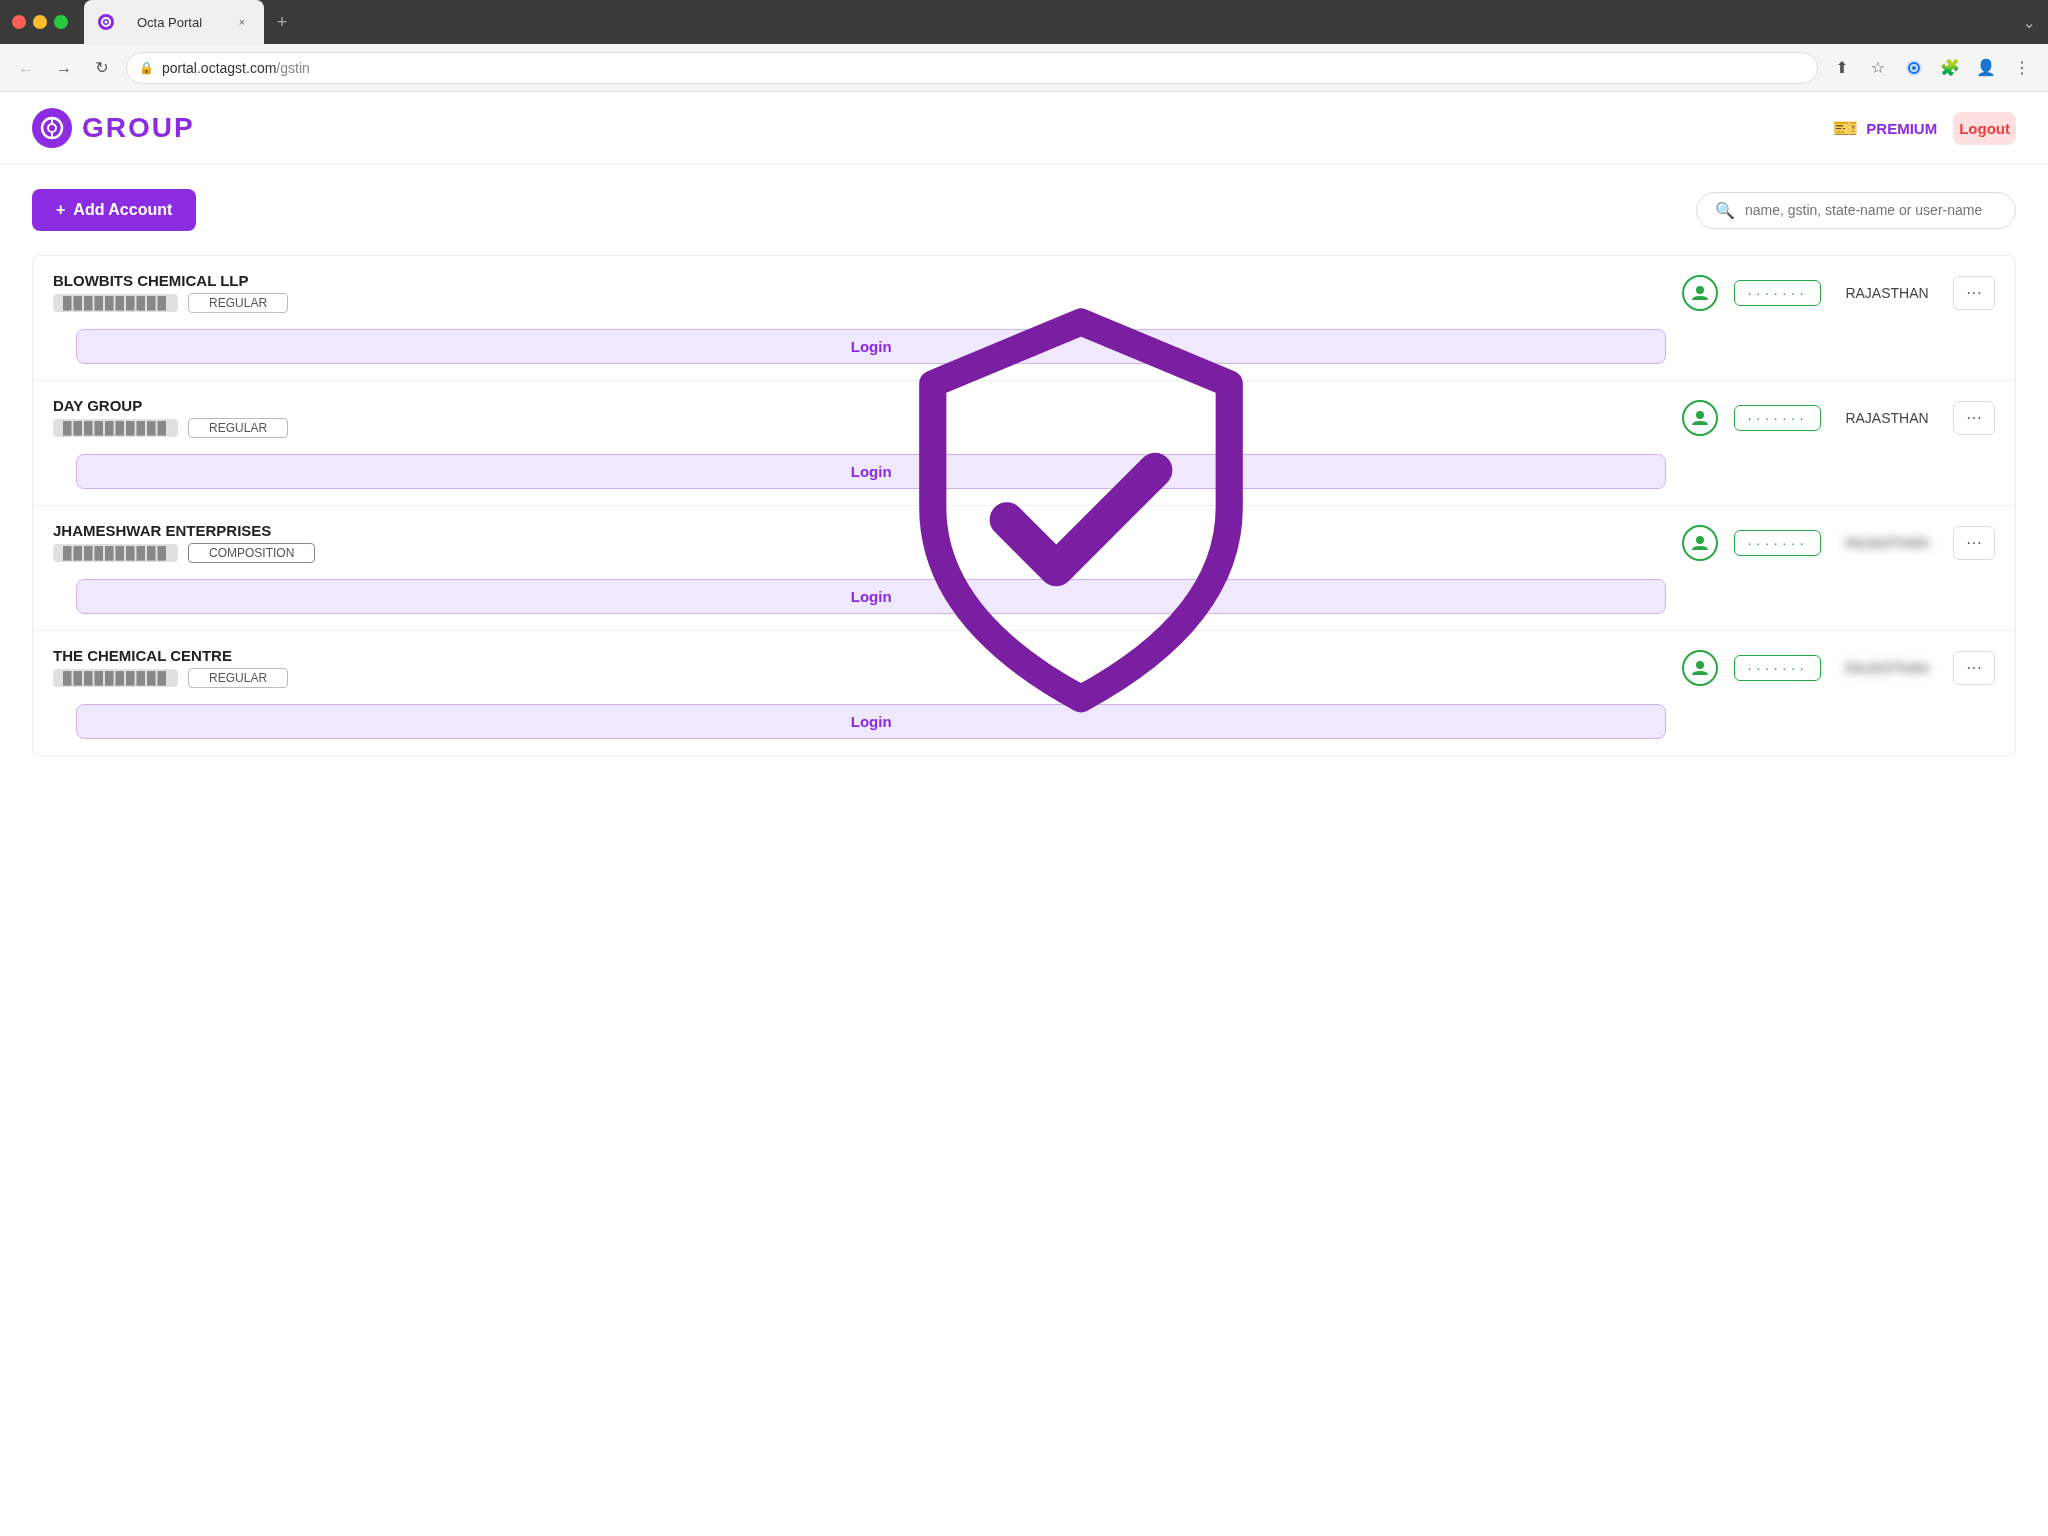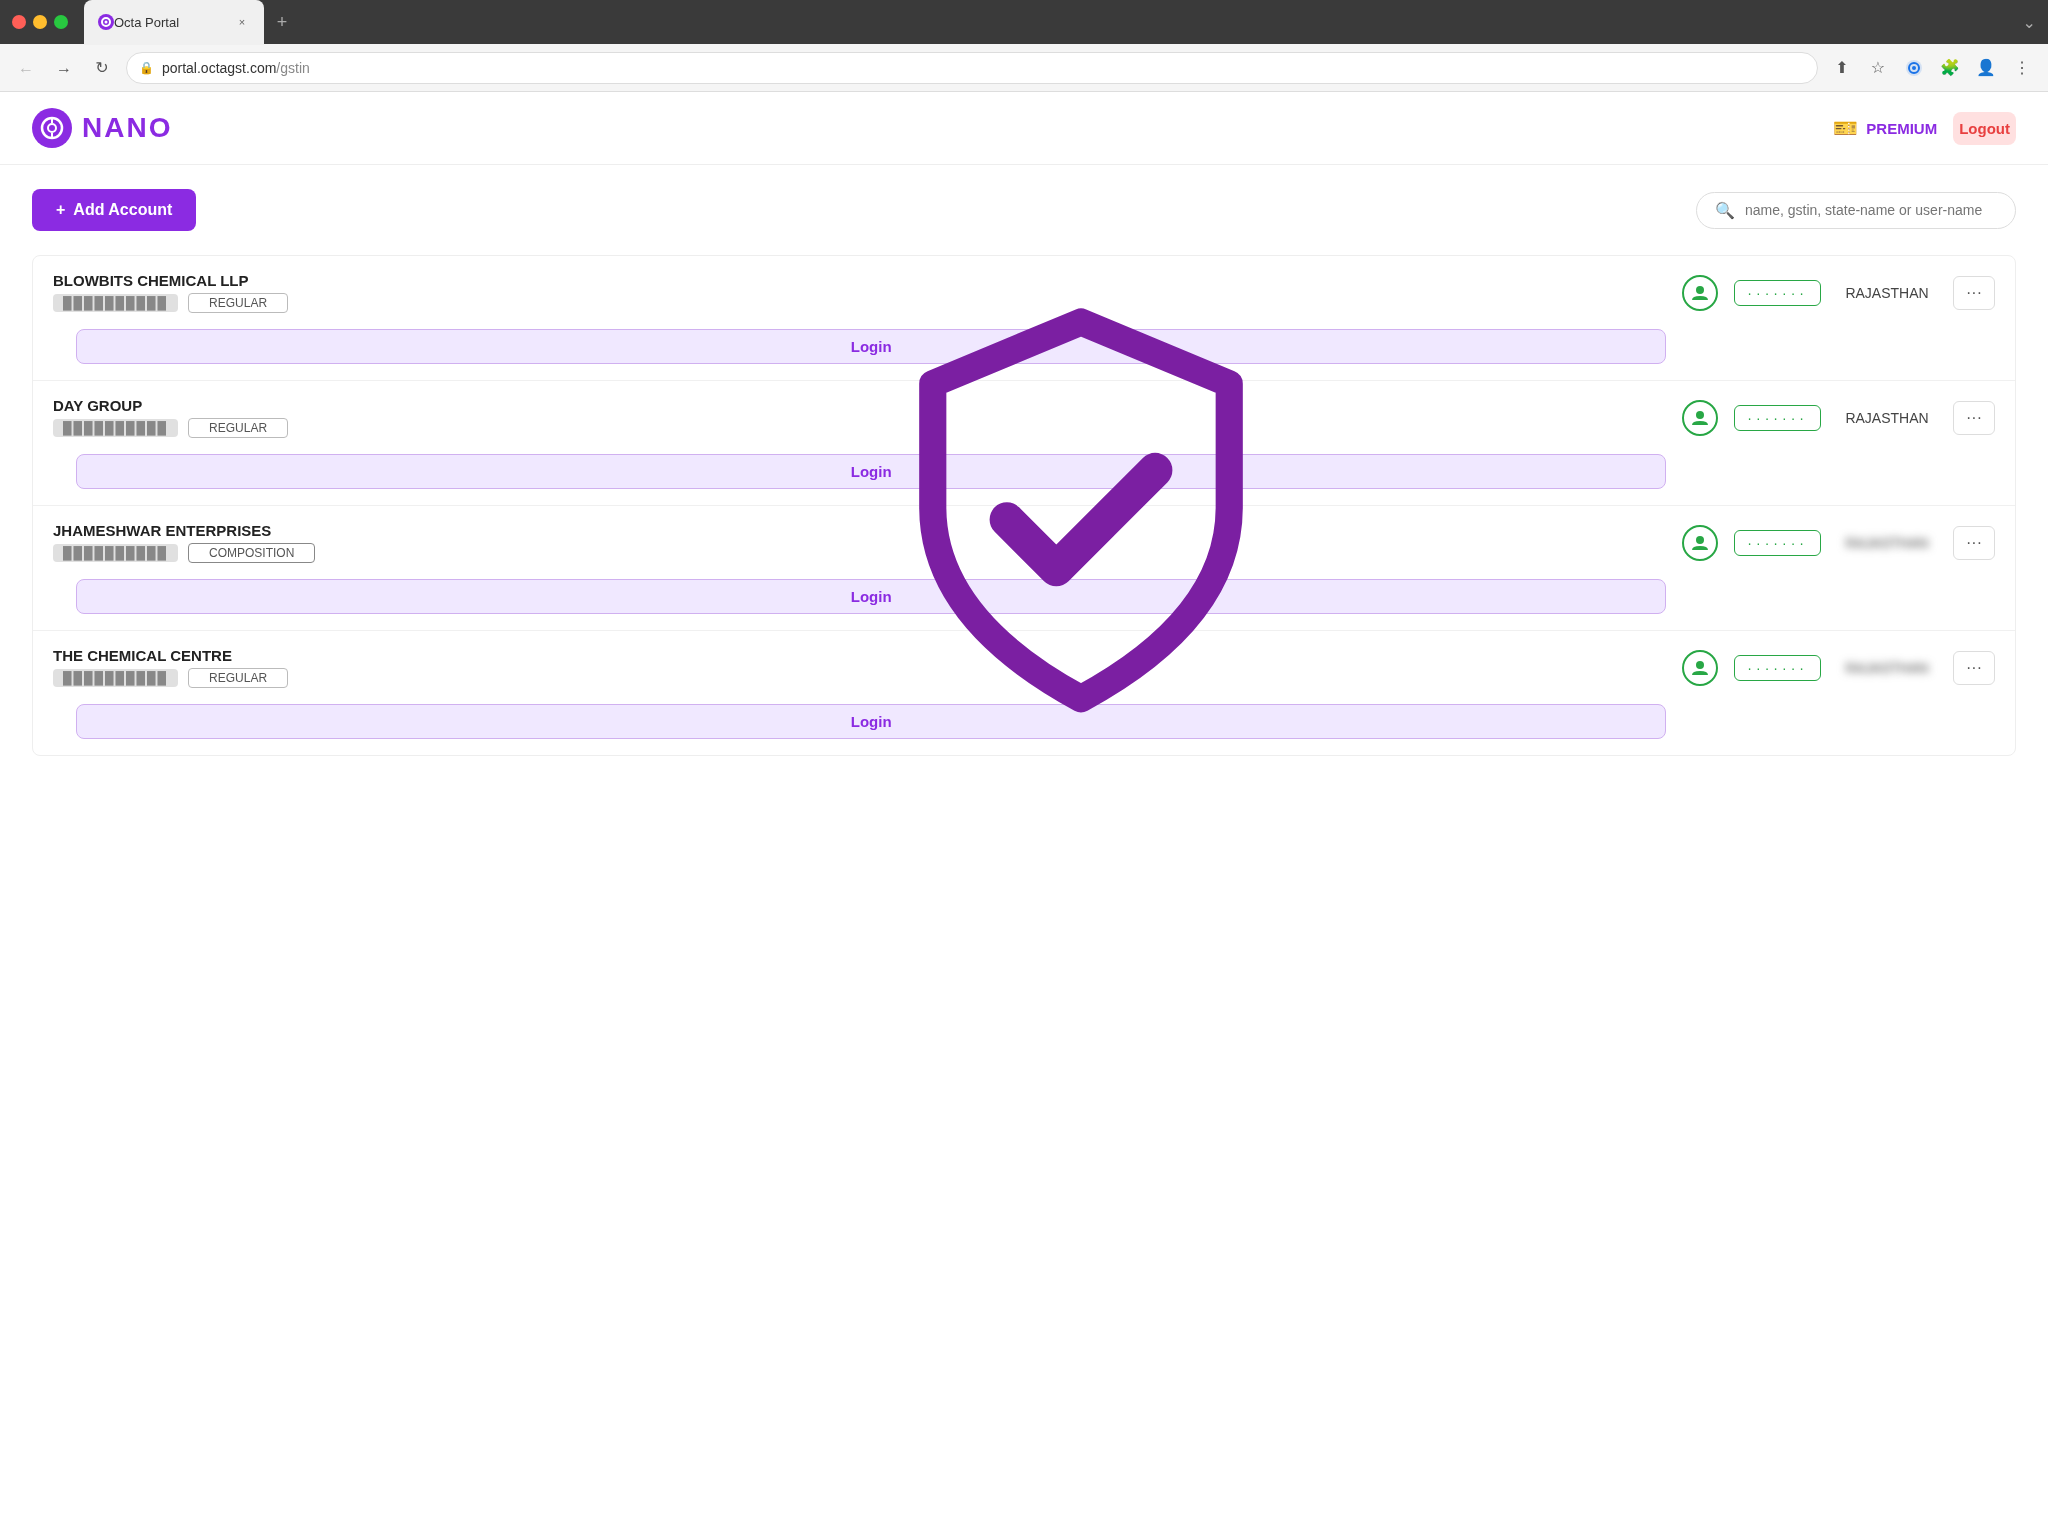--- a/index.html
+++ b/index.html
@@ -33,21 +33,21 @@
 
     .browser-tabs {
       display: flex;
       align-items: center;
       gap: 4px;
       flex: 1;
     }
     .tab {
       display: flex;
       align-items: center;
-      gap: 0;
+      gap: 23px;
       background: #f0f0f0;
       border-radius: 8px 8px 0 0;
       padding: 21px 14px;
       font-size: 13px;
       color: #333;
       height: 45px;
       min-width: 180px;
     }
     .tab-favicon {
       width: 16px; height: 16px;
@@ -412,21 +412,21 @@
   <div class="app-header">
     <div class="app-logo">
       <div class="logo-icon">
         <svg width="24" height="24" viewBox="0 0 24 24" fill="white">
           <circle cx="12" cy="12" r="10" stroke="white" stroke-width="2.5" fill="none"></circle>
           <circle cx="12" cy="12" r="4" stroke="white" stroke-width="2" fill="none"></circle>
           <line x1="12" y1="2" x2="12" y2="7" stroke="white" stroke-width="2"></line>
           <line x1="12" y1="17" x2="12" y2="22" stroke="white" stroke-width="2"></line>
         </svg>
       </div>
-      <span class="logo-text">NANO</span>
+      <span class="logo-text">GROUP</span>
     </div>
     <div class="header-actions">
       <button class="premium-btn">
         <span class="premium-icon">🎫</span>
         <span>PREMIUM</span>
       </button>
       <button class="logout-btn">Logout</button>
     </div>
   </div>
 

